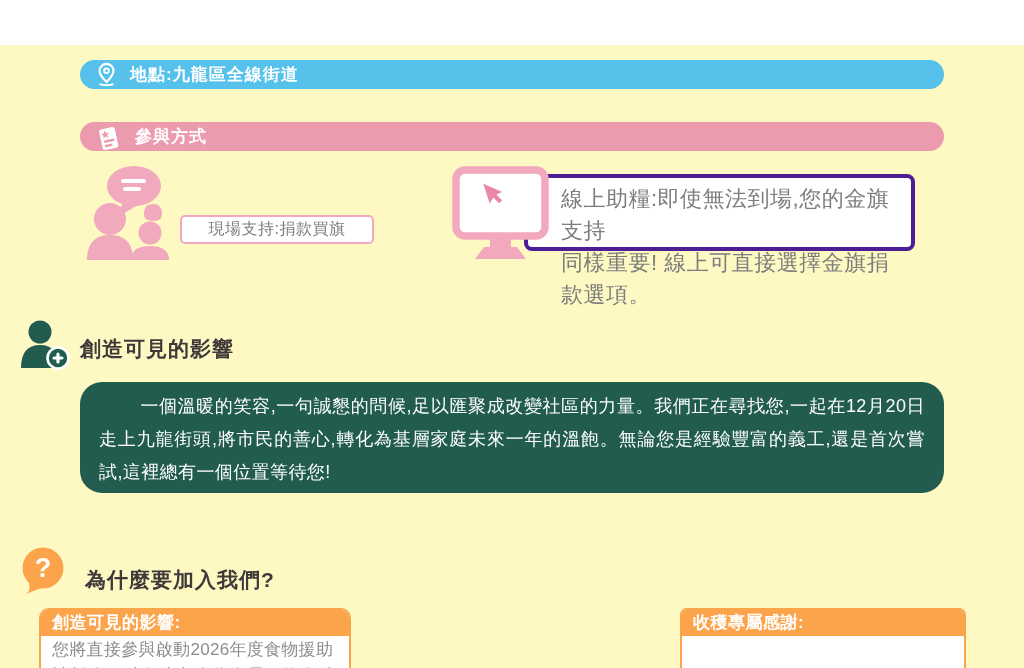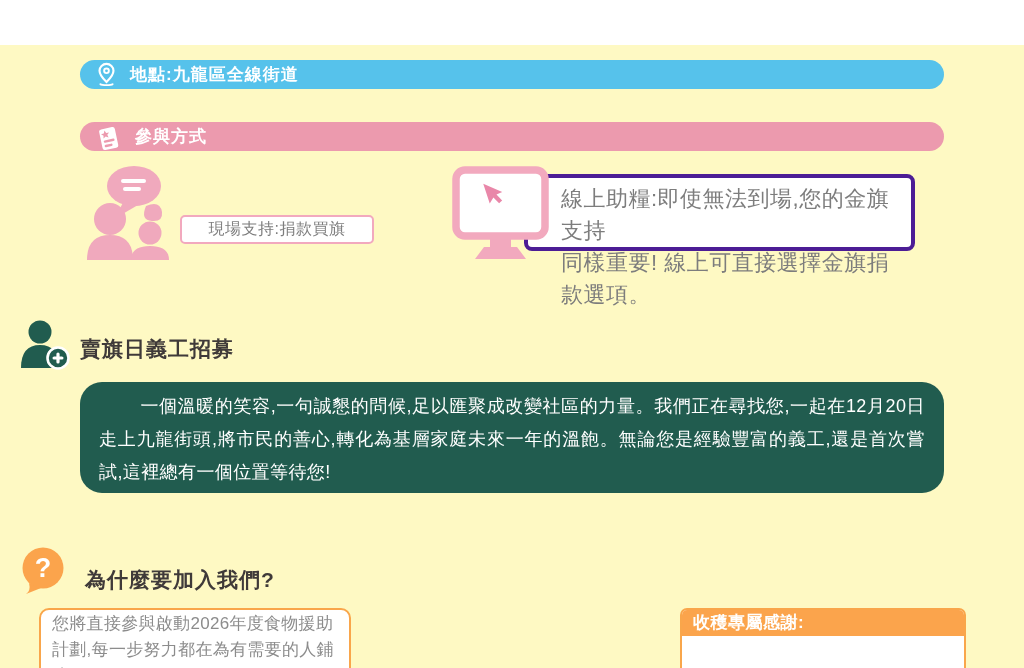--- a/index.html
+++ b/index.html
@@ -112,35 +112,36 @@
 
   <div class="abs recruit-icon">
     <svg width="54" height="54" viewBox="0 0 54 54">
       <circle cx="23" cy="13" r="11.5" fill="#215C4F"></circle>
       <path d="M4 49 Q4 26 23 26 Q42 26 42 49 Z" fill="#215C4F"></path>
       <circle cx="41" cy="39" r="10.5" fill="#215C4F" stroke="#fff" stroke-width="2.6"></circle>
       <rect x="35.5" y="37.4" width="11" height="3.2" rx="1.6" fill="#fff"></rect>
       <rect x="39.4" y="33.5" width="3.2" height="11" rx="1.6" fill="#fff"></rect>
     </svg>
   </div>
-  <div class="abs sec-title recruit-title">賣旗日義工招募</div>
+  <div class="abs sec-title recruit-title">創造可見的影響</div>
 
   <div class="abs green-box">
     <span>一個溫暖的笑容,一句誠懇的問候,足以匯聚成改變社區的力量。我們正在尋找您,一起在12月20日走上九龍街頭,將市民的善心,轉化為基層家庭未來一年的溫飽。無論您是經驗豐富的義工,還是首次嘗試,這裡總有一個位置等待您!</span>
   </div>
 
   <div class="abs why-icon">
     <svg width="48" height="49" viewBox="0 0 48 49">
       <circle cx="24" cy="22" r="20.5" fill="#FBA44C"></circle>
       <path d="M10 37 Q12 45 7 48 L22 42 Z" fill="#FBA44C"></path>
       <text x="24" y="31" text-anchor="middle" font-size="27" font-weight="bold" fill="#fff">?</text>
     </svg>
   </div>
   <div class="abs sec-title why-title">為什麼要加入我們?</div>
 
   <div class="abs card card1">
+    <div class="card-header">創造可見的影響:</div>
     <div class="card-body">您將直接參與啟動2026年度食物援助計劃,每一步努力都在為有需要的人鋪路。</div>
   </div>
   <div class="abs card card3">
     <div class="card-header">收穫專屬感謝:</div>
   </div>
 
 </div>
 
 </body></html>

